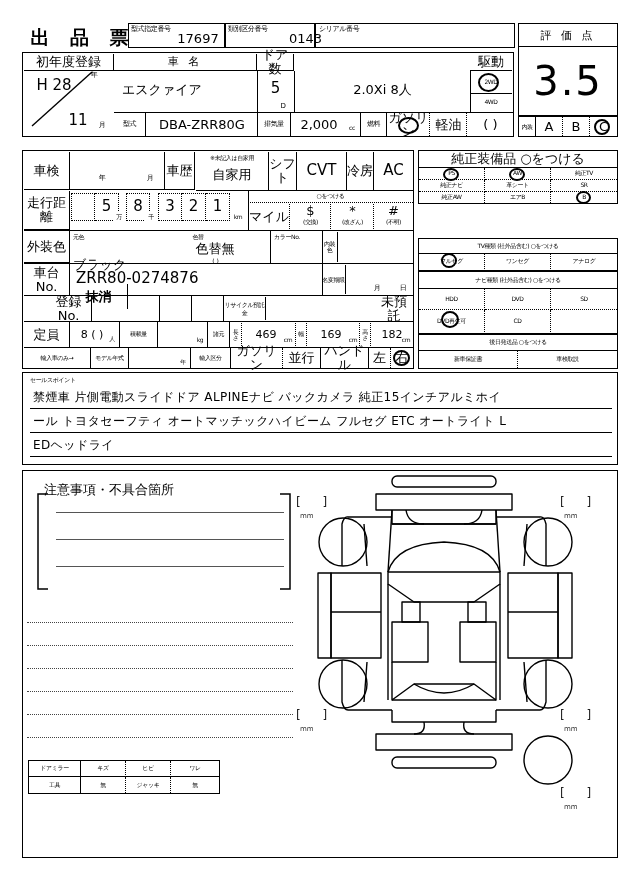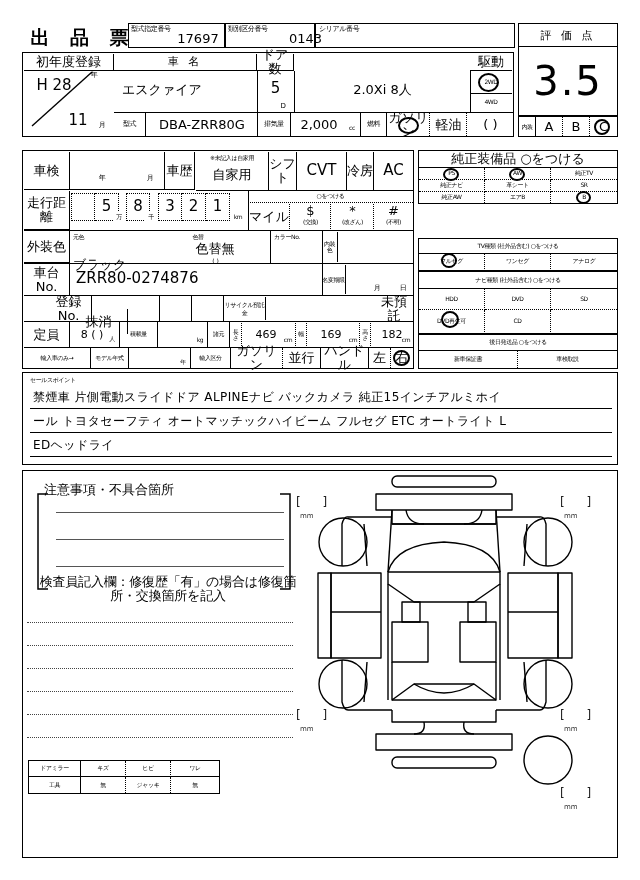--- a/index.html
+++ b/index.html
@@ -188,21 +188,21 @@
 
   <div class="cell lbl9" style="left:24px;top:264px;width:46px;height:31px;border-right:1.5px solid #000;">車台No.</div>
   <div class="cell valbig" style="left:76px;top:266px;width:170px;height:26px;justify-content:flex-start;">ZRR80-0274876</div>
   <div class="ab" style="left:322px;top:264px;width:0;height:31px;border-left:1.3px solid #000;"></div>
   <div class="cell tiny" style="left:322px;top:265px;width:24px;height:29px;border-right:1.2px solid #000;line-height:1;">名変期限</div>
   <div class="cell sm" style="left:370px;top:283px;width:14px;height:11px;">月</div>
   <div class="cell sm" style="left:396px;top:283px;width:14px;height:11px;">日</div>
   <div class="ab" style="left:24px;top:295px;width:389px;height:0;border-top:1.5px solid #000;"></div>
 
   <div class="cell lbl9" style="left:24px;top:296px;width:46px;height:25px;border-right:1.3px solid #000;margin-left:22px;">登録No.</div>
-  <div class="cell val" style="left:70px;top:309px;width:58px;height:25px;border-right:1.3px solid #000;">抹消</div>
+  <div class="cell val" style="left:70px;top:284px;width:58px;height:25px;border-right:1.3px solid #000;font-weight:bold;">抹消</div>
   <div class="cell" style="left:128px;top:296px;width:32px;height:25px;border-right:1.3px solid #000;"></div>
   <div class="cell" style="left:160px;top:296px;width:32px;height:25px;border-right:1.3px solid #000;"></div>
   <div class="cell" style="left:192px;top:296px;width:32px;height:25px;border-right:1.3px solid #000;"></div>
   <div class="cell tiny" style="left:224px;top:297px;width:42px;height:23px;border-right:1.3px solid #000;line-height:1.2;">リサイクル預託金</div>
   <div class="cell lbl9" style="left:375px;top:296px;width:38px;height:25px;">未預託</div>
   <div class="ab" style="left:24px;top:321px;width:389px;height:0;border-top:1.5px solid #000;"></div>
 
   <div class="cell lbl9" style="left:24px;top:322px;width:46px;height:25px;border-right:1.3px solid #000;">定員</div>
   <div class="cell lbl10" style="left:70px;top:322px;width:44px;height:25px;">8 ( )</div>
   <div class="cell tiny" style="left:106px;top:334px;width:12px;height:11px;">人</div>
@@ -290,21 +290,20 @@
   <div class="cell lbl9" style="left:44px;top:483px;width:130px;height:14px;justify-content:flex-start;">注意事項・不具合箇所</div>
 
   <svg class="ab" style="left:34px;top:490px;" width="260" height="103">
     <path d="M 14 4 L 4 4 L 4 99 L 14 99" fill="none" stroke="#000" stroke-width="1.5"></path>
     <path d="M 246 4 L 256 4 L 256 99 L 246 99" fill="none" stroke="#000" stroke-width="1.5"></path>
   </svg>
   <div class="sline" style="left:56px;top:512px;width:228px;"></div>
   <div class="sline" style="left:56px;top:539px;width:228px;"></div>
   <div class="sline" style="left:56px;top:566px;width:228px;"></div>
 
-  <div class="cell lbl9" style="left:32px;top:582px;width:272px;height:14px;justify-content:flex-start;letter-spacing:-0.2px;">検査員記入欄：修復歴「有」の場合は修復箇所・交換箇所を記入</div>
 
   <div class="dline" style="left:27px;top:622px;width:266px;"></div>
   <div class="dline" style="left:27px;top:645px;width:266px;"></div>
   <div class="dline" style="left:27px;top:668px;width:266px;"></div>
   <div class="dline" style="left:27px;top:691px;width:266px;"></div>
   <div class="dline" style="left:27px;top:714px;width:266px;"></div>
   <div class="dline" style="left:27px;top:737px;width:266px;"></div>
 
   <div class="bx" style="left:28px;top:760px;width:192px;height:34px;border-width:1.3px;"></div>
   <div class="cell tiny" style="left:29px;top:761px;width:52px;height:16px;border-right:1.2px solid #000;border-bottom:1.2px solid #000;">ドアミラー</div>

